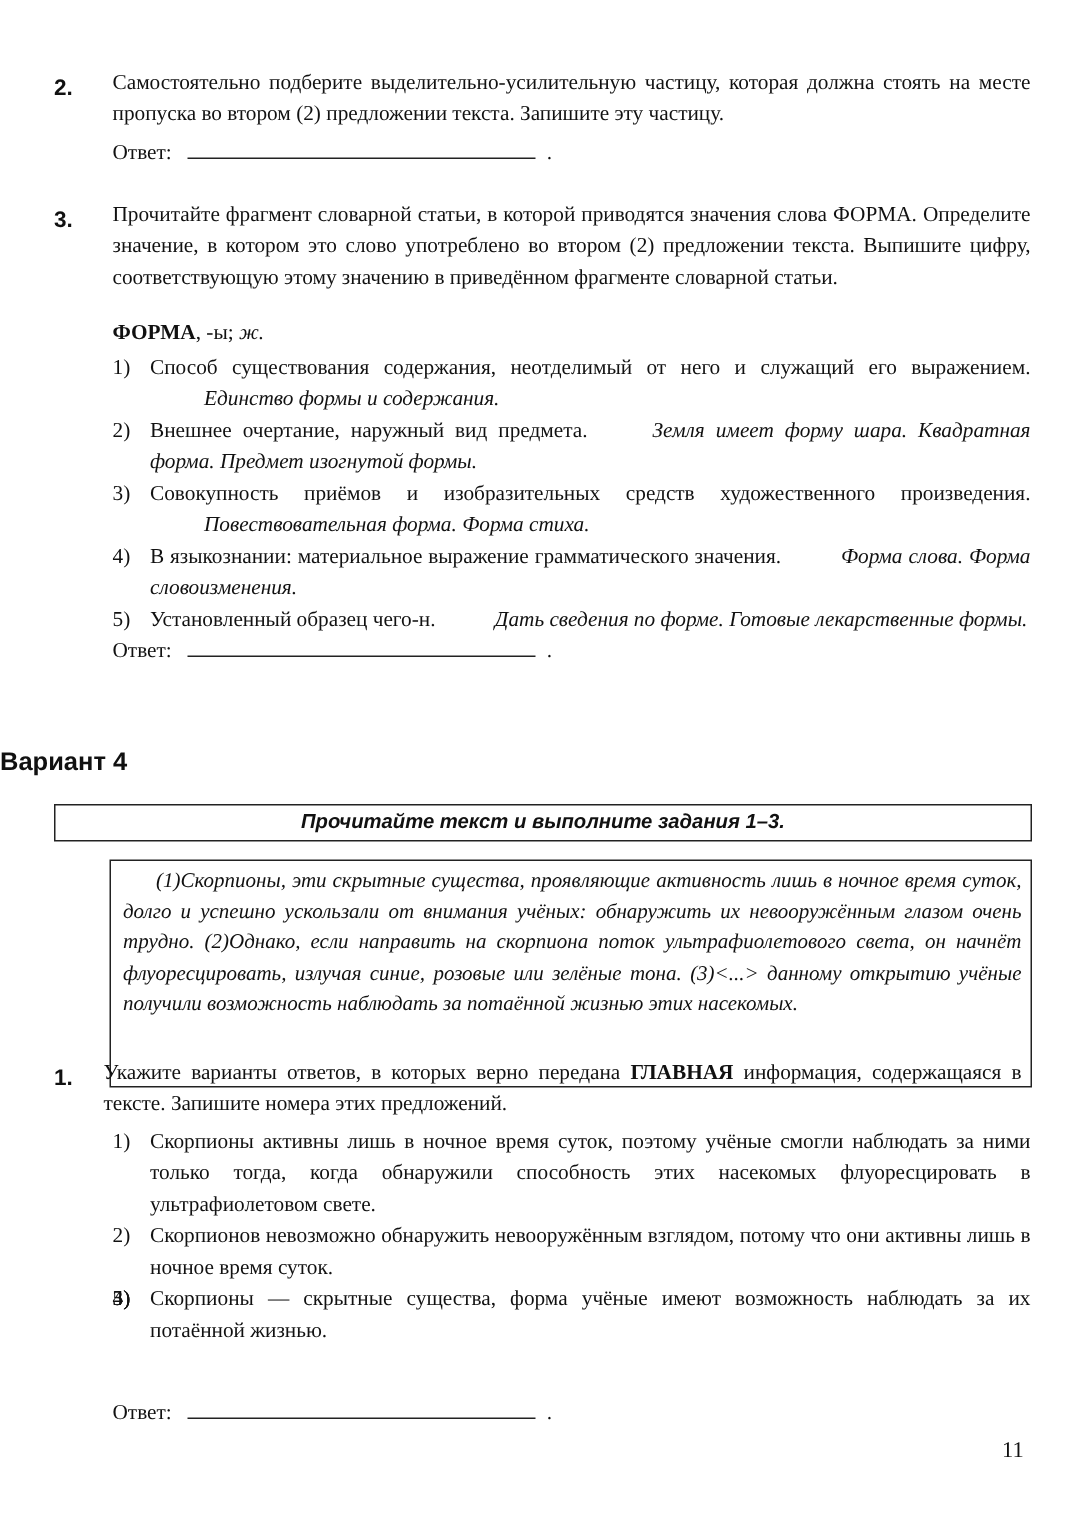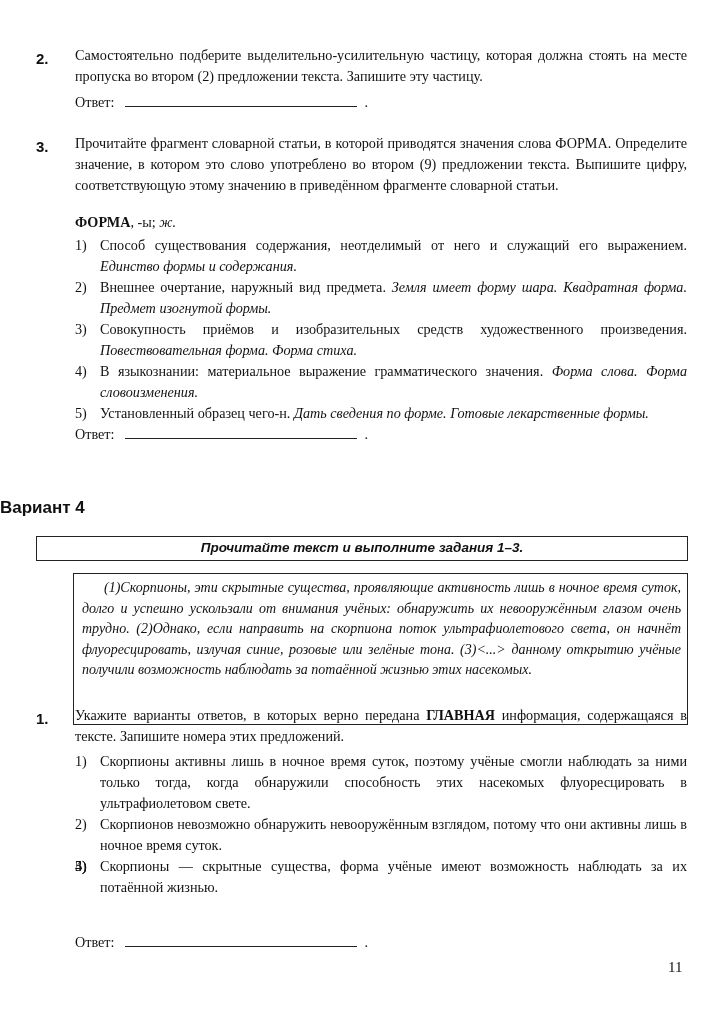--- a/index.html
+++ b/index.html
@@ -16,21 +16,21 @@
     .para { text-align: justify; }
     .answer { white-space: nowrap; }
     .answer .line {
       display: inline-block; width: 232px; border-bottom: 1px solid #222;
       height: 12px; margin-left: 10px; vertical-align: baseline;
     }
     .answer .dot { margin-left: 8px; }
     .list { margin: 0; padding: 0; list-style: none; }
     .list li { position: relative; padding-left: 25px; text-align: justify; }
     .list li .n { position: absolute; left: 0; top: 0; }
-    .ex { font-style: italic; }
+    .ex { font-style: italic; margin-left: 36px; }
     .variant-title {
       font-family: "Liberation Sans", "DejaVu Sans", sans-serif;
       font-weight: bold; font-size: 17px; text-align: left;
     }
     .instr-box {
       border: 1.5px solid #222; box-sizing: border-box;
       font-family: "Liberation Sans", "DejaVu Sans", sans-serif;
       font-weight: bold; font-style: italic; font-size: 13.5px;
       text-align: center; line-height: 22px;
     }
@@ -44,21 +44,21 @@
 </head>
 <body>
 
 <div class="abs qnum" style="left:36px; top:48px;">2.</div>
 <div class="abs para" style="left:75px; top:45px; width:612px;">Самостоятельно подберите выделительно-усилительную частицу, которая должна стоять на месте пропуска во втором (2) предложении текста. Запишите эту частицу.</div>
 <div class="abs answer" style="left:75px; top:92px;">
   <span>Ответ:</span><span class="line"></span><span class="dot">.</span>
 </div>
 
 <div class="abs qnum" style="left:36px; top:136px;">3.</div>
-<div class="abs para" style="left:75px; top:133px; width:612px;">Прочитайте фрагмент словарной статьи, в которой приводятся значения слова ФОРМА. Определите значение, в котором это слово употреблено во втором (9) предложении текста. Выпишите цифру, соответствующую этому значению в приведённом фрагменте словарной статьи.</div>
+<div class="abs para" style="left:75px; top:133px; width:612px;">Прочитайте фрагмент словарной статьи, в которой приводятся значения слова ФОРМА. Определите значение, в котором это слово употреблено во втором (2) предложении текста. Выпишите цифру, соответствующую этому значению в приведённом фрагменте словарной статьи.</div>
 <div class="abs" style="left:75px; top:212px;">
   <b>ФОРМА</b><span>, -ы; </span><i>ж.</i>
 </div>
 <ul class="abs list" style="left:75px; top:235px; width:612px;">
   <li><span class="n">1)</span><span>Способ существования содержания, неотделимый от него и служащий его выражением. </span><span class="ex">Единство формы и содержания.</span></li>
   <li><span class="n">2)</span><span>Внешнее очертание, наружный вид предмета. </span><span class="ex">Земля имеет форму шара. Квадратная форма. Предмет изогнутой формы.</span></li>
   <li><span class="n">3)</span><span>Совокупность приёмов и изобразительных средств художественного произведения. </span><span class="ex">Повествовательная форма. Форма стиха.</span></li>
   <li><span class="n">4)</span><span>В языкознании: материальное выражение грамматического значения. </span><span class="ex">Форма слова. Форма словоизменения.</span></li>
   <li><span class="n">5)</span><span>Установленный образец чего-н. </span><span class="ex">Дать сведения по форме. Готовые лекарственные формы.</span></li>
 </ul>
@@ -66,21 +66,21 @@
   <span>Ответ:</span><span class="line"></span><span class="dot">.</span>
 </div>
 
 <div class="abs variant-title" style="left:0; top:497px; width:723px;">Вариант 4</div>
 <div class="abs instr-box" style="left:36px; top:536px; width:652px; height:25px;">Прочитайте текст и выполните задания 1–3.</div>
 <div class="abs text-box" style="left:73px; top:573px; width:615px; height:152px;">
   <div class="indent-wrap"><span style="display:inline-block; width:22px;"></span><span>(1)Скорпионы, эти скрытные существа, проявляющие активность лишь в ночное время суток, долго и успешно ускользали от внимания учёных: обнаружить их невооружённым глазом очень трудно. (2)Однако, если направить на скорпиона поток ультрафиолетового света, он начнёт флуоресцировать, излучая синие, розовые или зелёные тона. (3)&lt;...&gt; данному открытию учёные получили возможность наблюдать за потаённой жизнью этих насекомых.</span></div>
 </div>
 
 <div class="abs qnum" style="left:36px; top:708px;">1.</div>
-<div class="abs para" style="left:75px; top:705px; width:612px;"><span>Укажите варианты ответов, в которых верно передана </span><b>ГЛАВНАЯ</b><span> информация, содержащаяся в тексте. Запишите номера этих предложений.</span></div>
+<div class="abs para" style="left:69px; top:705px; width:612px;"><span>Укажите варианты ответов, в которых верно передана </span><b>ГЛАВНАЯ</b><span> информация, содержащаяся в тексте. Запишите номера этих предложений.</span></div>
 <ul class="abs list" style="left:75px; top:751px; width:612px;">
   <li><span class="n">1)</span><span>Скорпионы активны лишь в ночное время суток, поэтому учёные смогли наблюдать за ними только тогда, когда обнаружили способность этих насекомых флуоресцировать в ультрафиолетовом свете.</span></li>
   <li><span class="n">2)</span><span>Скорпионов невозможно обнаружить невооружённым взглядом, потому что они активны лишь в ночное время суток.</span></li>
   <li><span class="n">3)</span></li>
   <li><span class="n">4)</span></li>
   <li><span class="n">5)</span><span>Скорпионы — скрытные существа, форма учёные имеют возможность наблюдать за их потаённой жизнью.</span></li>
 </ul>
 <div class="abs answer" style="left:75px; top:932px;">
   <span>Ответ:</span><span class="line"></span><span class="dot">.</span>
 </div>

